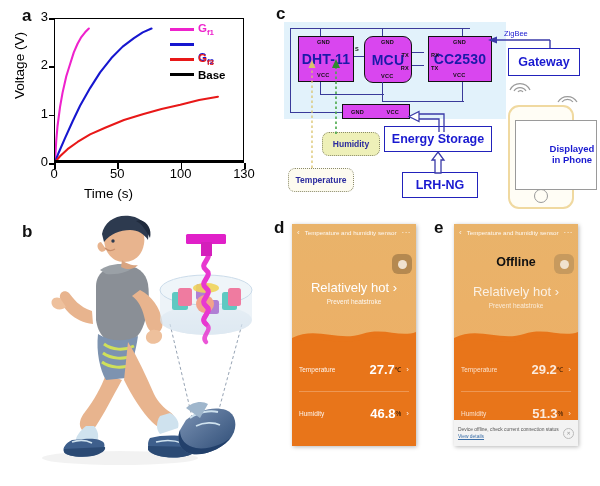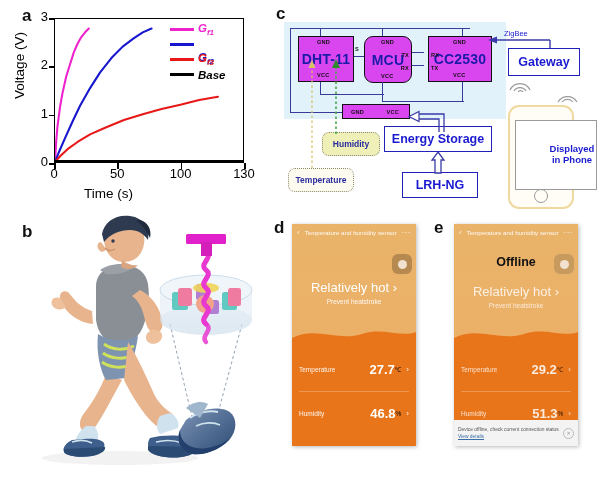--- a/index.html
+++ b/index.html
@@ -18,21 +18,21 @@
   .ytick{position:absolute;right:247px;font-size:13px;color:#000;text-align:right;width:30px;}
   .xtick{position:absolute;top:166px;font-size:13px;color:#000;text-align:center;width:36px;}
   .tickmark-y{position:absolute;left:48px;width:6px;height:1.6px;background:#000;}
   .tickmark-x{position:absolute;top:163px;width:1.6px;height:6px;background:#000;}
   #ylabel{position:absolute;left:-36px;top:58px;width:110px;text-align:center;
           font-size:13.5px;transform:rotate(-90deg);}
   #xlabel{position:absolute;left:84px;top:186px;font-size:13.5px;}
   #legend{position:absolute;left:170px;top:22px;width:78px;}
   .lgrow{display:flex;align-items:center;height:15px;}
   .lgline{width:24px;height:2.4px;margin-right:4px;flex:none;}
-  .lgtxt{font-size:11.5px;font-weight:bold;white-space:nowrap;font-style:italic;}
+  .lgtxt{font-size:11.5px;font-weight:bold;white-space:nowrap;}
   .lgtxt sub{font-size:8px;}
 
   
   #panel-b{left:0;top:212px;width:272px;height:274px;}
 
   
   #panel-c{left:272px;top:0;width:328px;height:212px;}
   #c-bg{position:absolute;left:12px;top:22px;width:222px;height:97px;background:#e2f2fb;}
   .cbox{position:absolute;background:#d946ef;border:1.4px solid #2d2d8f;box-sizing:border-box;
         display:flex;align-items:center;justify-content:center;}

